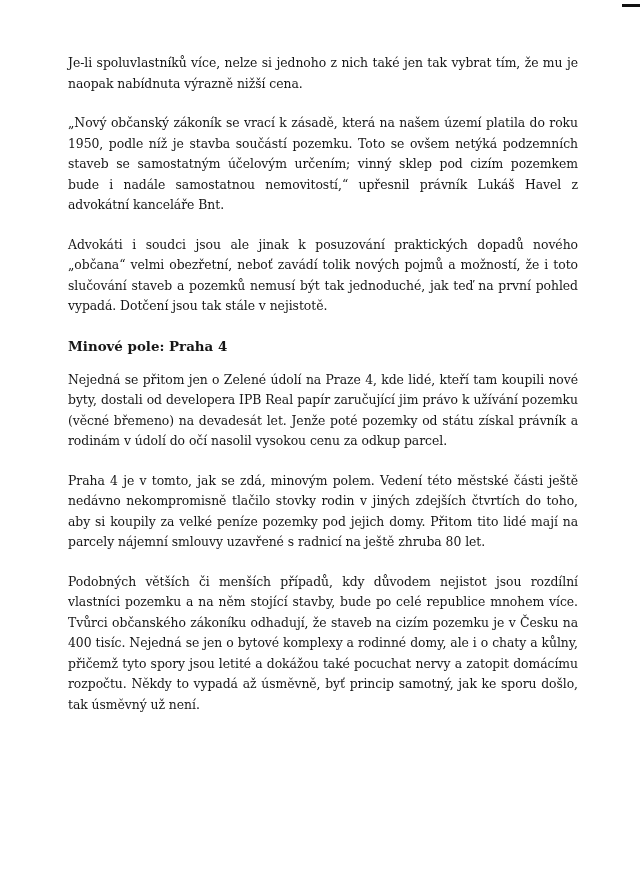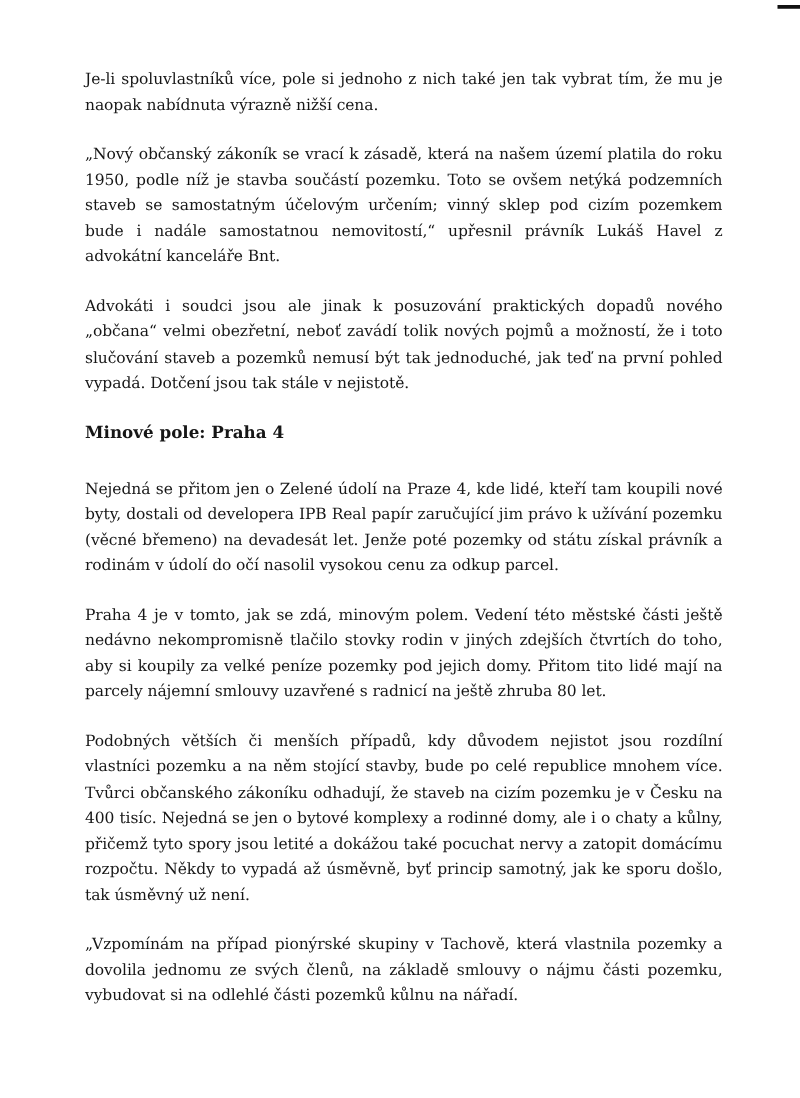--- a/index.html
+++ b/index.html
@@ -38,38 +38,37 @@
       width: 510px;
     }
     p.para {
       margin: 0 0 19px 0;
       font-size: 12.4px;
       line-height: 20.5px;
       text-align: justify;
       letter-spacing: -0.05px;
     }
     h2.heading {
-      margin: 0 0 25px 0;
+      margin: 0 0 14px 0;
       font-size: 13.4px;
       line-height: 20px;
       font-weight: bold;
     }
   </style>
 </head>
 <body>
 
 <div class="page">
   <div class="corner-mark"></div>
 
   <div class="content">
-    <p class="para">Je-li spoluvlastníků více, pole si jednoho z nich také jen tak vybrat tím, že mu je naopak nabídnuta výrazně nižší cena.</p>
+    <p class="para">Je-li spoluvlastníků více, nelze si jednoho z nich také jen tak vybrat tím, že mu je naopak nabídnuta výrazně nižší cena.</p>
     <p class="para">„Nový občanský zákoník se vrací k zásadě, která na našem území platila do roku 1950, podle níž je stavba součástí pozemku. Toto se ovšem netýká podzemních staveb se samostatným účelovým určením; vinný sklep pod cizím pozemkem bude i nadále samostatnou nemovitostí,“ upřesnil právník Lukáš Havel z advokátní kanceláře Bnt.</p>
     <p class="para">Advokáti i soudci jsou ale jinak k posuzování praktických dopadů nového „občana“ velmi obezřetní, neboť zavádí tolik nových pojmů a možností, že i toto slučování staveb a pozemků nemusí být tak jednoduché, jak teď na první pohled vypadá. Dotčení jsou tak stále v nejistotě.</p>
 
     <h2 class="heading">Minové pole: Praha 4</h2>
 
     <p class="para">Nejedná se přitom jen o Zelené údolí na Praze 4, kde lidé, kteří tam koupili nové byty, dostali od developera IPB Real papír zaručující jim právo k užívání pozemku (věcné břemeno) na devadesát let. Jenže poté pozemky od státu získal právník a rodinám v údolí do očí nasolil vysokou cenu za odkup parcel.</p>
     <p class="para">Praha 4 je v tomto, jak se zdá, minovým polem. Vedení této městské části ještě nedávno nekompromisně tlačilo stovky rodin v jiných zdejších čtvrtích do toho, aby si koupily za velké peníze pozemky pod jejich domy. Přitom tito lidé mají na parcely nájemní smlouvy uzavřené s radnicí na ještě zhruba 80 let.</p>
     <p class="para">Podobných větších či menších případů, kdy důvodem nejistot jsou rozdílní vlastníci pozemku a na něm stojící stavby, bude po celé republice mnohem více. Tvůrci občanského zákoníku odhadují, že staveb na cizím pozemku je v Česku na 400 tisíc. Nejedná se jen o bytové komplexy a rodinné domy, ale i o chaty a kůlny, přičemž tyto spory jsou letité a dokážou také pocuchat nervy a zatopit domácímu rozpočtu. Někdy to vypadá až úsměvně, byť princip samotný, jak ke sporu došlo, tak úsměvný už není.</p>
-    <p class="para">„Vzpomínám na případ pionýrské skupiny v Tachově, která vlastnila pozemky a dovolila jednomu ze svých členů, na základě smlouvy o nájmu části pozemku, vybudovat si na odlehlé části pozemků kůlnu na nářadí.</p>
 
   </div>
 </div>
 
 </body></html>

